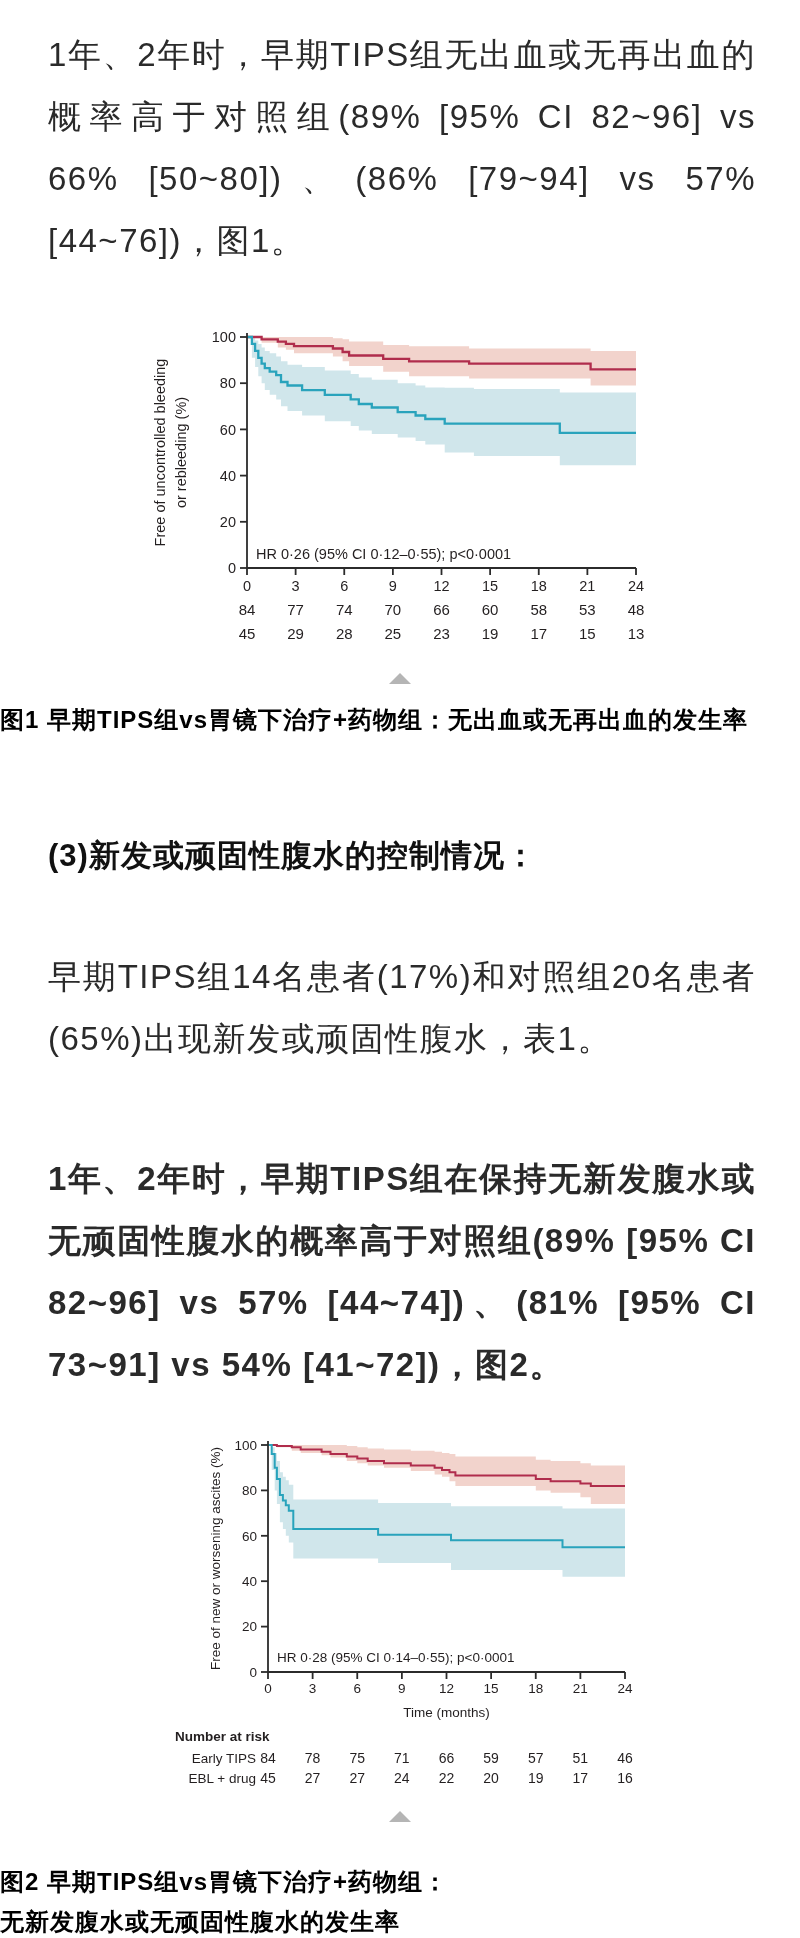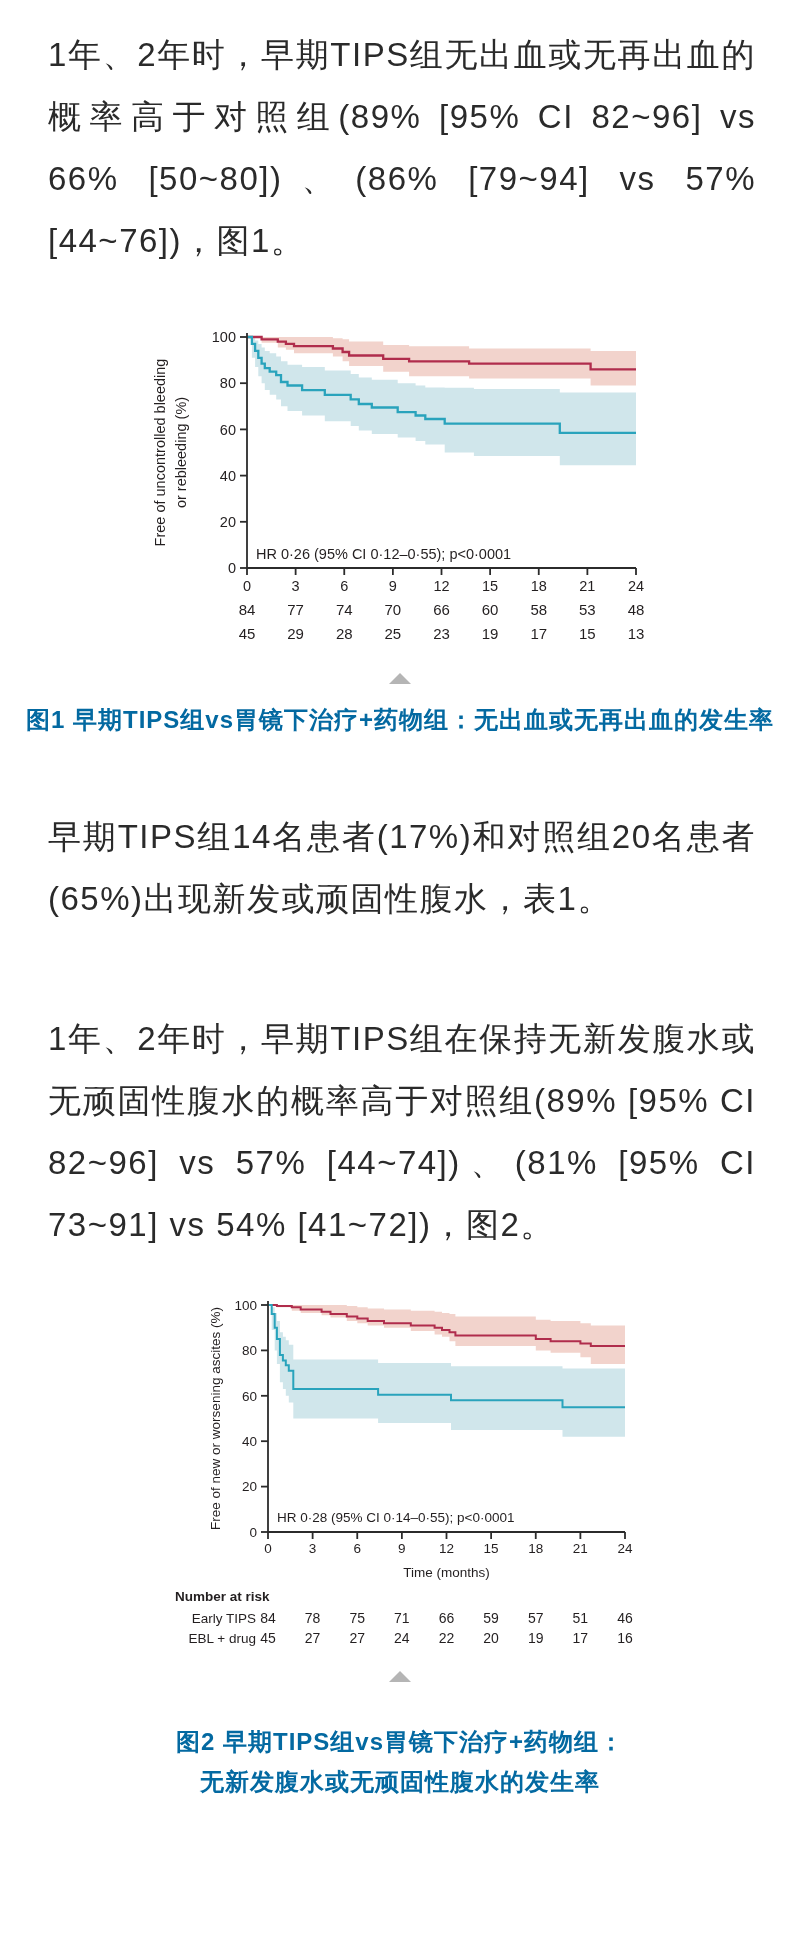--- a/index.html
+++ b/index.html
@@ -7,40 +7,40 @@
   .page {
     width:800px; height:1938px; overflow:hidden; background:#fff;
     font-family:"Liberation Sans", sans-serif;
   }
   .para {
     margin:24px 44px 0 48px;
     font-size:33px; line-height:62px; letter-spacing:1.5px;
     color:#2a2a2a; text-align:justify; font-weight:400;
   }
   .para.p2 { margin-top:68px; }
-  .para.p3 { margin-top:78px; }
+  .para.p3 { margin-top:78px;font-weight:bold; }
   .section-heading {
     margin:96px 48px 0 48px;
     font-size:31px; line-height:44px; letter-spacing:1px;
     color:#111; font-weight:bold;
   }
   figure.chart-fig { display:block; text-align:center; }
   .fig1 { margin-top:8px; }
   .fig2 { margin-top:12px; }
   svg { font-family:"Liberation Sans", sans-serif; }
   .tri {
     width:0; height:0; margin:14px auto 0;
     border-left:11px solid transparent; border-right:11px solid transparent;
     border-bottom:11px solid #b5b5b5;
   }
   .tri.t2 { margin-top:14px; }
   .caption {
-    margin-top:18px; text-align:center;
+    margin-top:18px; 
     font-size:24px; line-height:36px; letter-spacing:1px;
-    color:#0369a1; font-weight:bold;
+    color:#000000; font-weight:bold;
   }
   .caption.c2 { margin-top:40px; line-height:40px; }
 </style>
 </head>
 <body>
 
 <div class="page">
 
   <p class="para">1年、2年时，早期TIPS组无出血或无再出血的概率高于对照组(89% [95% CI 82~96] vs 66% [50~80])、(86% [79~94] vs 57% [44~76])，图1。</p>
 
@@ -103,20 +103,21 @@
           <text x="395.75" y="359" text-anchor="middle" font-size="15" fill="#231f20">17</text>
           <text x="444.375" y="359" text-anchor="middle" font-size="15" fill="#231f20">15</text>
           <text x="493" y="359" text-anchor="middle" font-size="15" fill="#231f20">13</text>
         </svg></div>
   </figure>
 
   <div class="tri"></div>
 
   <div class="caption">图1 早期TIPS组vs胃镜下治疗+药物组：无出血或无再出血的发生率</div>
 
+  <h2 class="section-heading">(3)新发或顽固性腹水的控制情况：</h2>
 
   <p class="para p2">早期TIPS组14名患者(17%)和对照组20名患者(65%)出现新发或顽固性腹水，表1。</p>
 
   <p class="para p3">1年、2年时，早期TIPS组在保持无新发腹水或无顽固性腹水的概率高于对照组(89% [95% CI 82~96] vs 57% [44~74])、(81% [95% CI 73~91] vs 54% [41~72])，图2。</p>
 
   <figure class="chart-fig fig2">
     <div><svg width="560" height="385" viewBox="0 0 560 385">
           <polygon points="148.0,37.0 156.9,37.0 156.9,37.0 171.8,37.0 171.8,37.0 180.7,37.0 180.7,37.0 201.6,37.0 201.6,37.0 210.5,37.0 210.5,37.0 226.8,37.0 226.8,38.1 237.3,38.1 237.3,39.3 247.7,39.3 247.7,40.4 264.0,40.4 264.0,41.5 290.8,41.5 290.8,42.7 314.6,42.7 314.6,43.8 322.0,43.8 322.0,44.9 329.5,44.9 329.5,46.1 335.4,46.1 335.4,48.4 415.8,48.4 415.8,51.8 430.6,51.8 430.6,52.9 460.4,52.9 460.4,55.2 470.8,55.2 470.8,57.4 505.0,57.4 505.0,96.0 470.8,96.0 470.8,89.2 460.4,89.2 460.4,84.7 430.6,84.7 430.6,82.4 415.8,82.4 415.8,77.9 335.4,77.9 335.4,73.3 329.5,73.3 329.5,68.8 322.0,68.8 322.0,66.5 314.6,66.5 314.6,63.1 290.8,63.1 290.8,59.7 264.0,59.7 264.0,57.4 247.7,57.4 247.7,55.2 237.3,55.2 237.3,52.9 226.8,52.9 226.8,49.5 210.5,49.5 210.5,47.2 201.6,47.2 201.6,44.9 180.7,44.9 180.7,42.7 171.8,42.7 171.8,39.3 156.9,39.3 156.9,37.0 148.0,37.0" fill="#f2d3cc"></polygon>
           <polygon points="148.0,37.0 151.7,37.0 151.7,39.3 154.7,39.3 154.7,44.9 156.9,44.9 156.9,52.9 159.9,52.9 159.9,64.2 162.9,64.2 162.9,68.8 165.8,68.8 165.8,72.2 168.8,72.2 168.8,76.7 173.3,76.7 173.3,91.5 258.1,91.5 258.1,94.9 331.0,94.9 331.0,98.3 442.5,98.3 442.5,100.6 505.0,100.6 505.0,168.7 442.5,168.7 442.5,161.9 331.0,161.9 331.0,155.0 258.1,155.0 258.1,150.5 173.3,150.5 173.3,134.6 168.8,134.6 168.8,127.8 165.8,127.8 165.8,121.0 162.9,121.0 162.9,114.2 159.9,114.2 159.9,96.0 156.9,96.0 156.9,82.4 154.7,82.4 154.7,62.0 151.7,62.0 151.7,37.0 148.0,37.0" fill="#d0e6eb"></polygon>
           <path d="M 148.0 37.0 H 156.9 V 38.1 H 171.8 V 39.3 H 180.7 V 41.5 H 201.6 V 43.8 H 210.5 V 46.1 H 226.8 V 48.4 H 237.3 V 50.6 H 247.7 V 52.9 H 264.0 V 55.2 H 290.8 V 57.4 H 314.6 V 59.7 H 322.0 V 62.0 H 329.5 V 64.2 H 335.4 V 67.6 H 415.8 V 71.0 H 430.6 V 73.3 H 460.4 V 75.6 H 470.8 V 77.9 H 505.0" fill="none" stroke="#b02d4c" stroke-width="2" stroke-linejoin="miter"></path>

